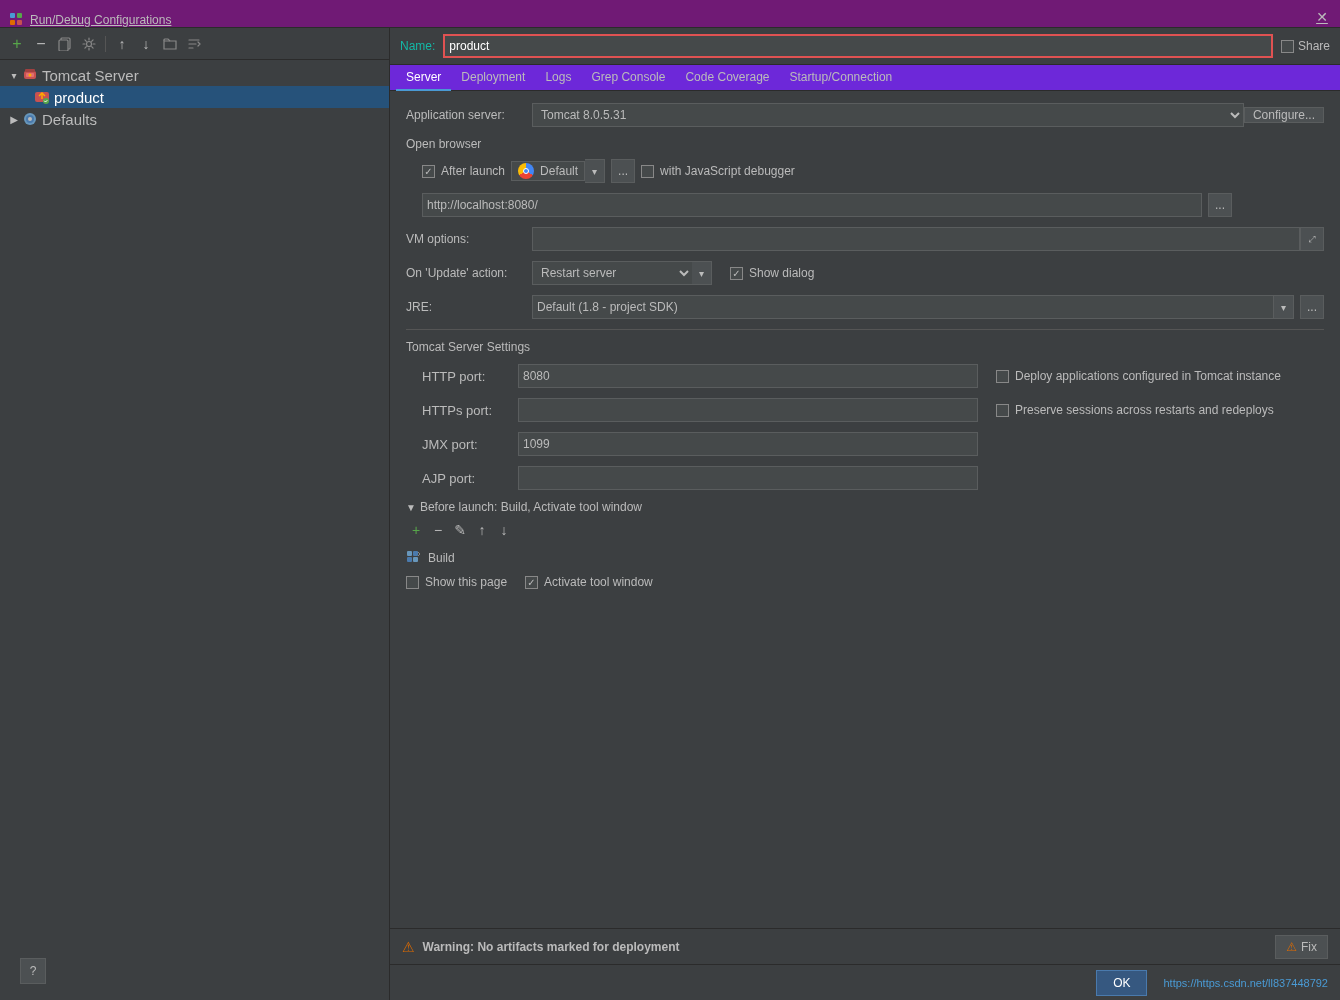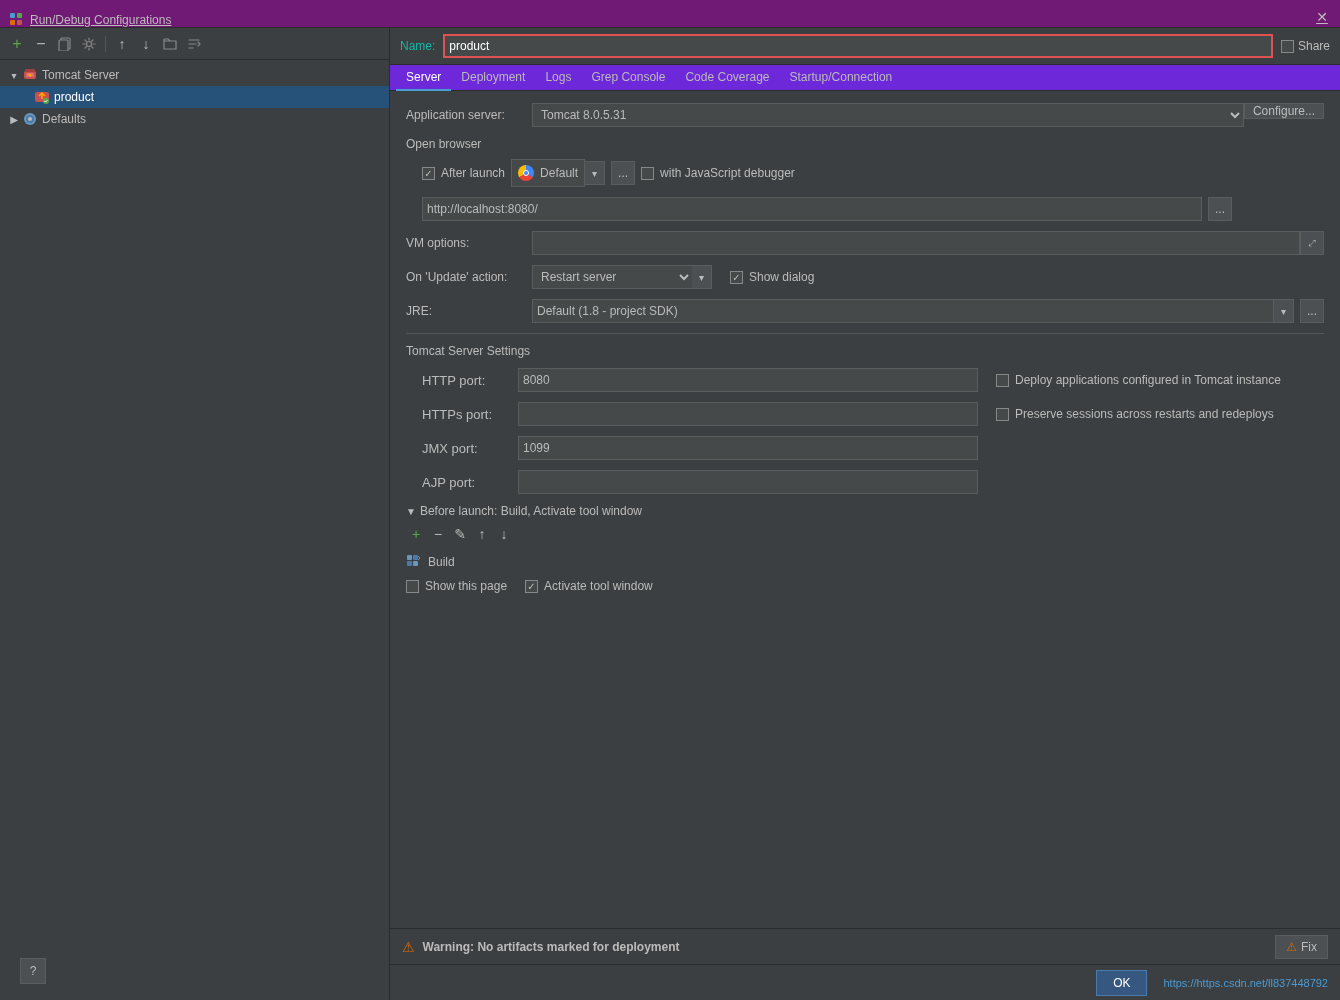--- a/index.html
+++ b/index.html
@@ -94,21 +94,21 @@
       display: flex; align-items: center; justify-content: center;
       font-size: 10px;
       margin-right: 2px;
     }
     .tree-item .icon {
       width: 16px; height: 16px;
       margin-right: 4px;
       display: flex; align-items: center; justify-content: center;
       font-size: 12px;
     }
-    .tree-item-label { font-size: 12px; }
+    .tree-item-label { font-size: 15px; }
 
     
     .right-panel {
       flex: 1;
       display: flex;
       flex-direction: column;
       background: #3c3f41;
     }
 
     
@@ -483,35 +483,35 @@
       <div class="tab">Logs</div>
       <div class="tab">Grep Console</div>
       <div class="tab">Code Coverage</div>
       <div class="tab">Startup/Connection</div>
     </div>
 
     <div class="content-area">
 
       <div class="row">
         <span class="label">Application server:</span>
-        <div style="display:flex; align-items:flex-start; flex:1; gap:0;">
+        <div style="display:flex; align-items:center; flex:1; gap:0;">
           <select class="select-input" style="flex:1;">
             <option>Tomcat 8.0.5.31</option>
           </select>
           <button class="btn-small">Configure...</button>
         </div>
       </div>
 
       <div style="margin-bottom:6px;">
         <div class="section-title">Open browser</div>
         <div class="row" style="margin-left:16px;">
           <div class="cb checked"></div>
           <span>After launch</span>
           <div style="display:flex; align-items:center; gap:0;">
-            <div style="display:flex; align-items:center; background:#45494a; border:1px solid #5a5d5e; height:28px; padding:0 6px; gap:6px;">
+            <div style="display:flex; align-items:center; background:#45494a; border:1px solid #5a5d5e; height:20px; padding:0 6px; gap:6px;">
               <div class="chrome-circle">
                   <div class="chrome-inner"></div>
                 </div>
               <span style="font-size:12px; color:#bbbbbb;">Default</span>
             </div>
             <button class="btn-arrow">▾</button>
           </div>
           <button class="btn-dots">...</button>
           <div class="cb"></div>
           <span>with JavaScript debugger</span>

